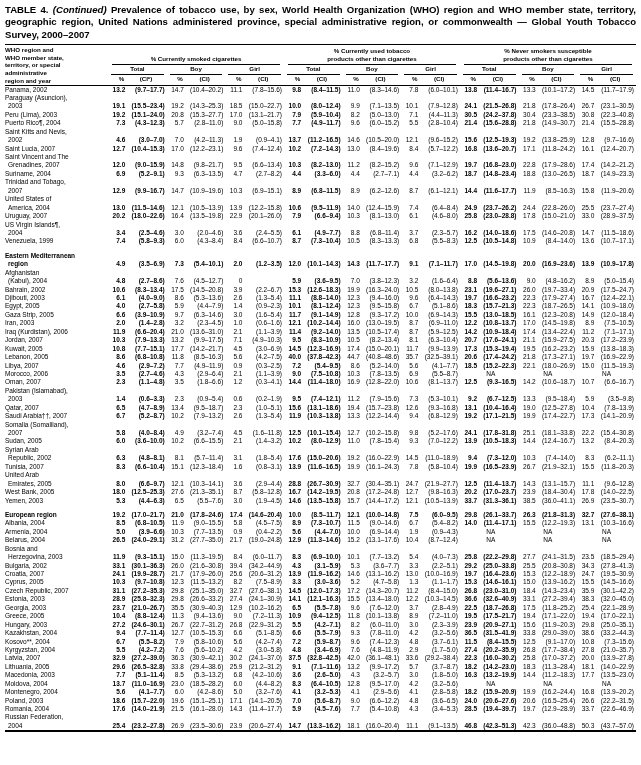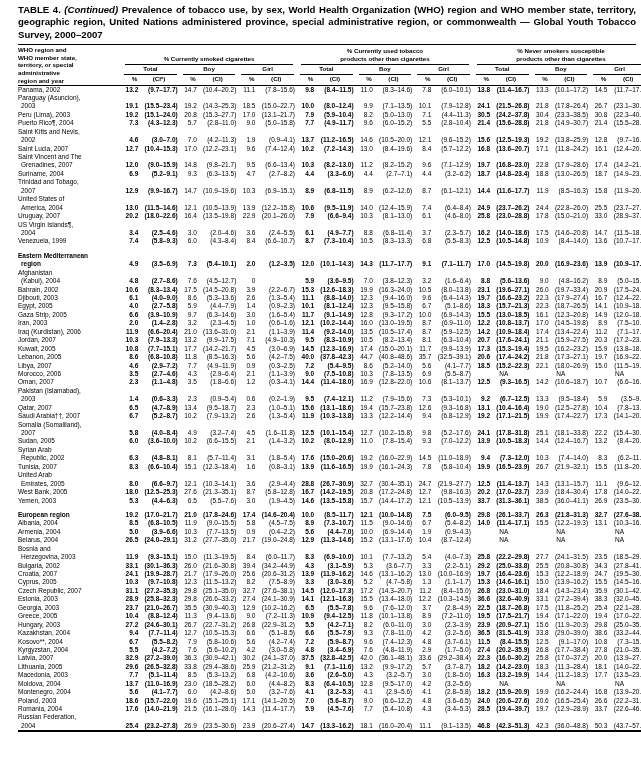--- a/index.html
+++ b/index.html
@@ -1,18 +1,18 @@
 <!DOCTYPE html>
 <html><head>
 <meta charset="utf-8">
 <style>
   html,body{margin:0;padding:0;background:#fff;}
   .page{
     width:641px;height:765px;box-sizing:border-box;
-    padding:4px 5px 0 18px;background:#fff;color:#000;
+    padding:4px 5px 0 5px;background:#fff;color:#000;
     font-family:"Liberation Sans","DejaVu Sans",sans-serif;
     overflow:hidden;
   }
   .title{
     font-size:9.6px;line-height:1.28;font-weight:bold;text-align:justify;
     border-bottom:1.6px solid #000;padding-bottom:3px;margin-bottom:1px;
   }
   .title .cont{font-style:italic;}
   table.tbl{border-collapse:collapse;table-layout:fixed;width:631px;border-bottom:2px solid #000;}
   col.c-stub{width:102px;}

